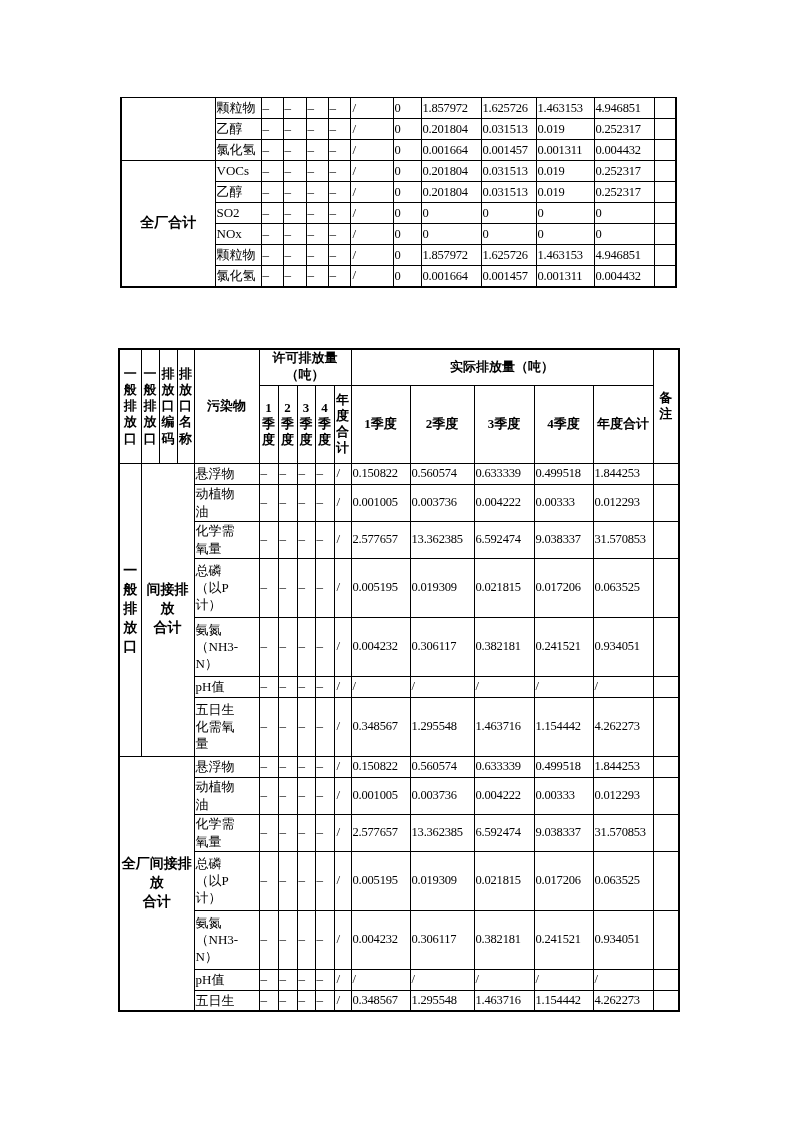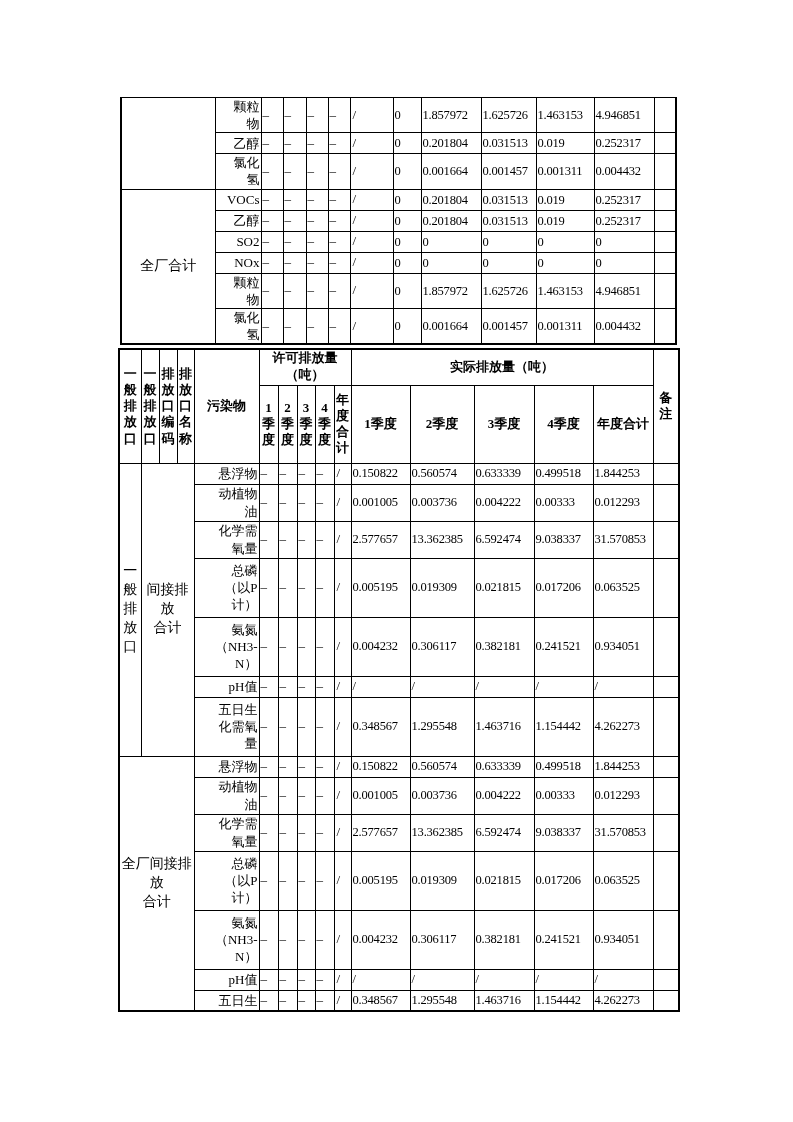--- a/index.html
+++ b/index.html
@@ -22,22 +22,22 @@
   
   .t2 { left:118px; top:348px; width:560px; border:2px solid #000; }
   .t2 tr.hb1 { height:36px; }
   .t2 tr.hb2 { height:78px; }
   .t2 tr.h1 { height:21px; }
   .t2 tr.h2 { height:37px; }
   .t2 tr.h3 { height:59px; }
   th { font-weight:bold; text-align:center; }
   .vert { white-space:normal; word-break:break-all; line-height:1.25; text-align:center; padding:0; }
   .pre { white-space:pre-line; }
-  .grp-cell { font-weight:normal; text-align:center; font-size:14px; white-space:pre-line; line-height:1.35; }
-  .pol { text-align:right; white-space:pre-line; line-height:1.32; padding-left:7px;margin-left:9px; }
+  .grp-cell { font-weight:bold; text-align:center; font-size:14px; white-space:pre-line; line-height:1.35; }
+  .pol { text-align:left; white-space:pre-line; line-height:1.32; padding-left:1px;margin-left:9px; }
   .num { text-align:left; padding:0 0 0 1px; font-size:12.5px; letter-spacing:-0.2px; }
   .dash { text-align:left; padding-left:1px; }
   .slash { text-align:left; padding-left:2px; }
   .rem { padding:0; }
   .caption {
     position:absolute; top:307px; left:0; width:793px; text-align:center;
     font-size:15px; letter-spacing:1px;
   }
 </style>
 </head>

